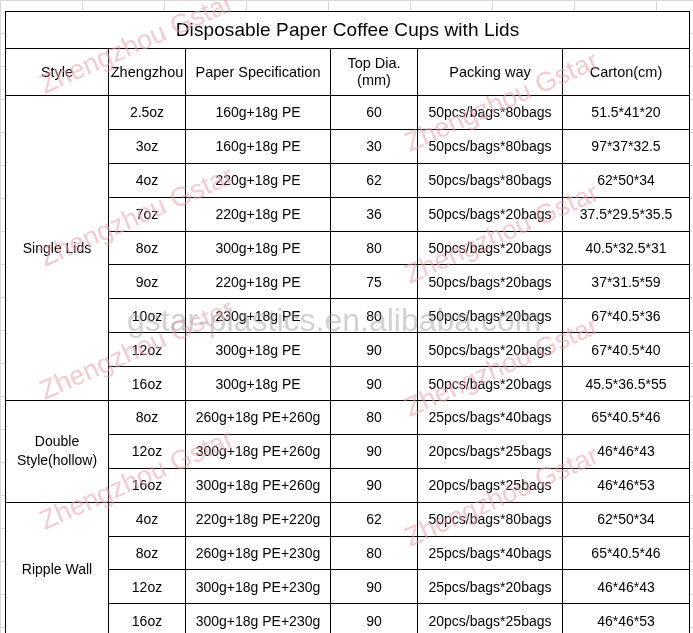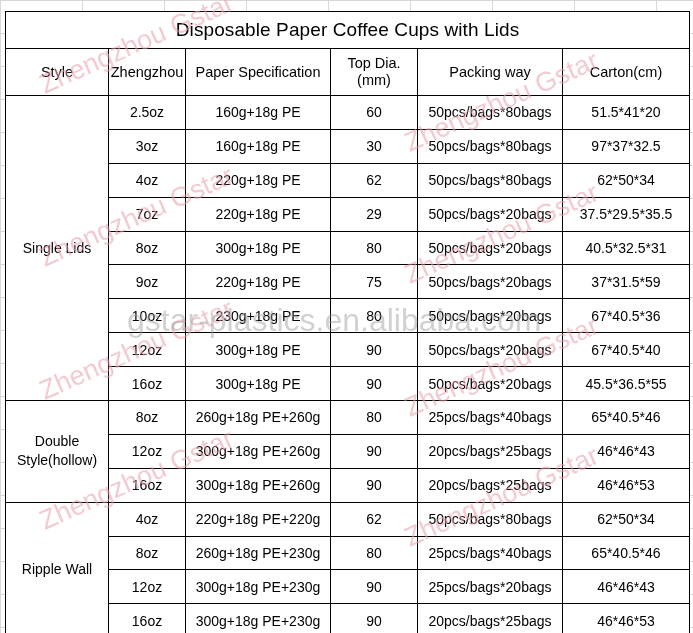--- a/index.html
+++ b/index.html
@@ -158,21 +158,21 @@
         <tr class="data-row">
           <td>4oz</td>
           <td>220g+18g PE</td>
           <td>62</td>
           <td>50pcs/bags*80bags</td>
           <td>62*50*34</td>
         </tr>
         <tr class="data-row">
           <td>7oz</td>
           <td>220g+18g PE</td>
-          <td>29</td>
+          <td>36</td>
           <td>50pcs/bags*20bags</td>
           <td>37.5*29.5*35.5</td>
         </tr>
         <tr class="data-row">
           <td>8oz</td>
           <td>300g+18g PE</td>
           <td>80</td>
           <td>50pcs/bags*20bags</td>
           <td>40.5*32.5*31</td>
         </tr>

